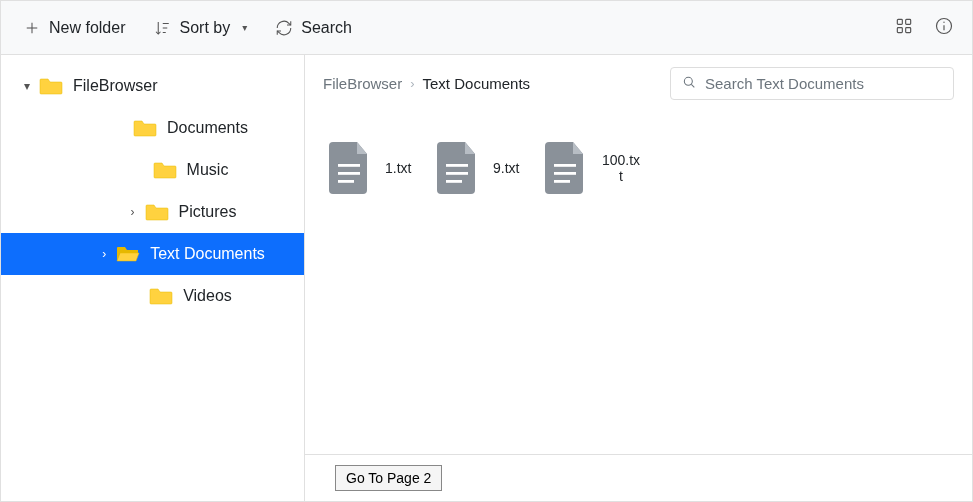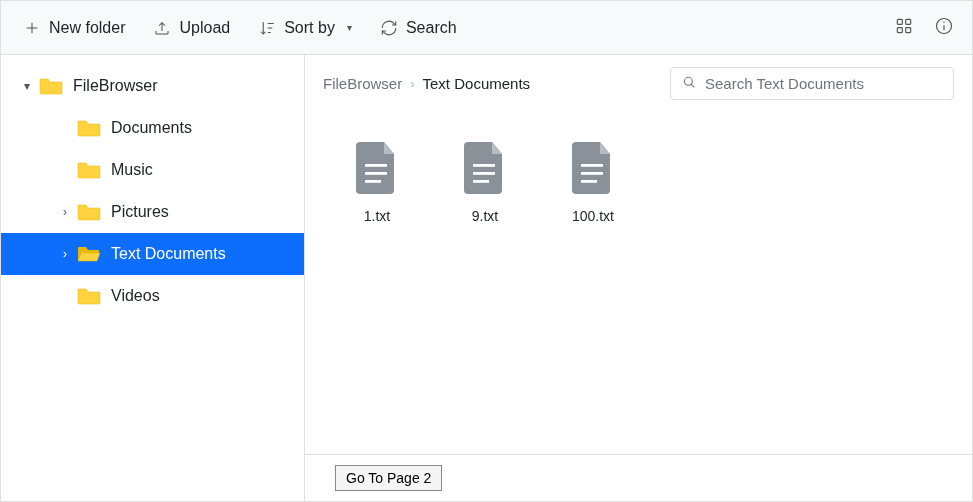--- a/index.html
+++ b/index.html
@@ -59,21 +59,21 @@
     }
     .tree-row .chev { width: 24px; display:flex; justify-content:center; color:#555; font-size:12px; }
     .tree-row .chev.empty { visibility:hidden; }
     .tree-row .folder {
       width: 24px; height: 20px;
       margin-right: 10px;
       position: relative;
     }
     .folder svg { width:24px; height:20px; }
     .tree-row.depth0 { padding-left: 14px; }
-    .tree-row.depth1 { padding-left: 52px; }
+    .tree-row.depth1 { padding-left: 52px; justify-content: center; }
     .tree-row.selected {
       background: #0d6efd;
       color: #fff;
     }
     .tree-row.selected .chev { color:#fff; }
     
     .content { flex:1; display:flex; flex-direction:column; min-width:0;}
     .content-header {
       display:flex;
       align-items:center;
@@ -112,21 +112,21 @@
       padding: 24px 4px 0 24px;
       display:flex;
       flex-wrap: wrap;
       align-content: flex-start;
       gap: 12px;
       overflow:hidden;
     }
     .file {
       width: 96px;
       display:flex;
-      flex-direction:column;
+      flex-direction:row;
       align-items:center;
       gap: 14px;
       cursor:pointer;
       user-select:none;
       padding: 6px 0;
     }
     .file .thumb {
       width: 42px; height: 52px;
       position: relative;
     }
@@ -151,30 +151,20 @@
 
 <div class="toolbar">
   <div class="tb-btn">
     <span class="icon">
       <svg viewBox="0 0 24 24">
           <line x1="12" y1="5" x2="12" y2="19"></line>
           <line x1="5" y1="12" x2="19" y2="12"></line>
         </svg>
     </span>
     <span>New folder</span>
-  </div>
-  <div class="tb-btn">
-    <span class="icon">
-      <svg viewBox="0 0 24 24">
-          <path d="M4 16 v3 a1 1 0 0 0 1 1 h14 a1 1 0 0 0 1 -1 v-3"></path>
-          <polyline points="8 9 12 5 16 9"></polyline>
-          <line x1="12" y1="5" x2="12" y2="16"></line>
-        </svg>
-    </span>
-    <span>Upload</span>
   </div>
   <div class="tb-btn">
     <span class="icon">
       <svg viewBox="0 0 24 24">
           <line x1="7" y1="4" x2="7" y2="20"></line>
           <polyline points="4 17 7 20 10 17"></polyline>
           <line x1="13" y1="6" x2="21" y2="6"></line>
           <line x1="13" y1="12" x2="19" y2="12"></line>
           <line x1="13" y1="18" x2="17" y2="18"></line>
         </svg>

